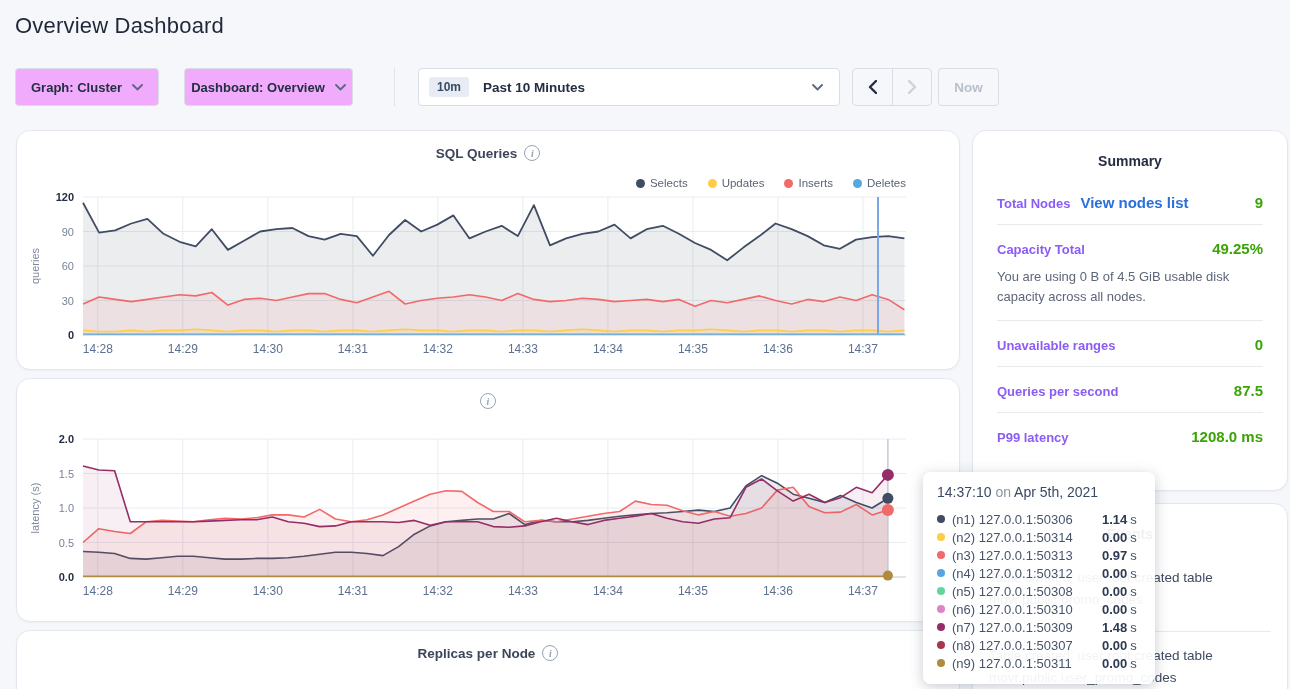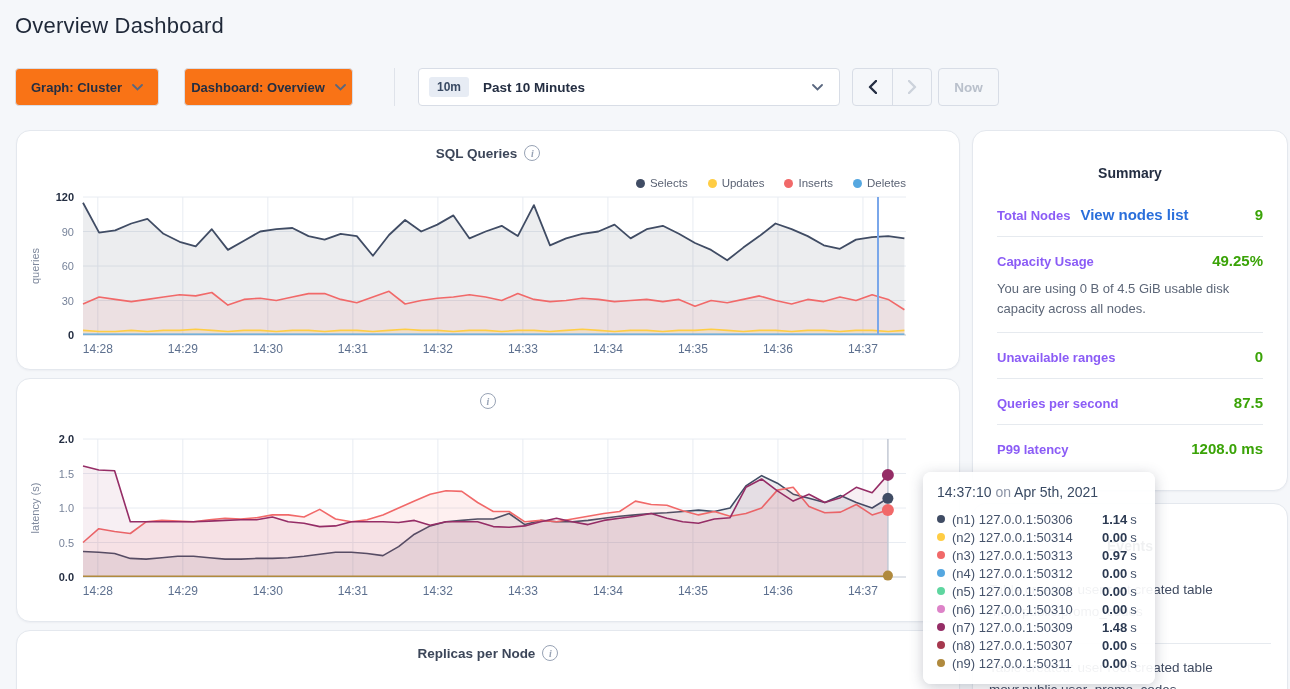--- a/index.html
+++ b/index.html
@@ -2,21 +2,21 @@
 <html><head>
 <meta charset="utf-8">
 <style>
   * { box-sizing: border-box; margin: 0; padding: 0; }
   html,body { background:#f5f7fa; font-family:"Liberation Sans", sans-serif; }
   #page { position:relative; width:1290px; height:689px; overflow:hidden; background:#f5f7fa; }
 
   .page-title { position:absolute; left:15px; top:13px; font-size:22px; font-weight:500; color:#1f2838; letter-spacing:.2px; }
 
   
-  .ctl { position:absolute; top:68px; height:38px; background:#f97316; border:1px solid #d8dde6; border-radius:4px;
+  .ctl { position:absolute; top:68px; height:38px; background:#f0abfc; border:1px solid #d8dde6; border-radius:4px;
          display:flex; align-items:center; font-size:13px; font-weight:700; color:#242e42; cursor:pointer; }
   .ctl .chev { margin-left:10px; }
   #graph-dd { left:15px; width:144px; justify-content:center; }
   #dash-dd  { left:184px; width:169px; justify-content:center; }
   .vdiv { position:absolute; left:394px; top:68px; height:38px; width:1px; background:#dfe3ea; }
   #time-dd { left:418px; width:422px; padding:0 16px 0 10px; background:#fff; }
   #time-dd .badge { background:#e7ecf4; border-radius:3px; padding:3px 8px; font-size:12px; font-weight:700; color:#394a63; margin-right:14px; }
   #time-dd .lbl { font-size:13.5px; }
   #time-dd .chev { margin-left:auto; }
   .arrow-group { position:absolute; left:852px; top:68px; height:38px; display:flex; border:1px solid #d8dde6; border-radius:4px; overflow:hidden; }
@@ -40,21 +40,21 @@
              display:inline-flex; align-items:center; justify-content:center; cursor:pointer; }
   .legend { position:absolute; right:53px; top:46px; display:flex; gap:20px; }
   .legend-item { display:flex; align-items:center; gap:5px; font-size:11.5px; color:#5b6374; cursor:pointer; }
   .legend-dot { width:9px; height:9px; border-radius:50%; }
   svg.chart { position:absolute; left:0; }
   #sql-card svg.chart { top:56px; }
   #latency-card svg.chart { top:50px; }
 
   
   #summary-card { padding:0 24px; }
-  .panel-header { text-align:center; font-size:14px; font-weight:700; color:#242e42; margin-top:34px; }
+  .panel-header { text-align:center; font-size:14px; font-weight:700; color:#242e42; margin-top:22px; }
   .sum-rows { margin-top:10px; }
   .sum-row { padding:15px 0 13px; border-bottom:1px solid #e6eaef; }
   .sum-row:last-child { border-bottom:none; }
   .sum-line { display:flex; align-items:baseline; }
   .sum-label { font-size:13px; font-weight:700; color:#8b5cf6; }
   .sum-link { font-size:15px; font-weight:700; color:#2a6fdb; margin-left:10px; cursor:pointer; text-decoration:none; }
   .sum-value { margin-left:auto; font-size:15px; font-weight:700; color:#3aa307; }
   .sum-desc { margin-top:10px; font-size:13px; line-height:1.55; color:#5d6778; }
 
   
@@ -252,21 +252,21 @@
     <div class="sum-rows">
         <div class="sum-row">
           <div class="sum-line">
             <span class="sum-label">Total Nodes</span>
             <a class="sum-link">View nodes list</a>
             <span class="sum-value">9</span>
           </div>
         </div>
         <div class="sum-row">
           <div class="sum-line">
-            <span class="sum-label">Capacity Usage</span>
+            <span class="sum-label">Capacity Total</span>
             <span class="sum-value">49.25%</span>
           </div>
           <p class="sum-desc">You are using 0 B of 4.5 GiB usable disk capacity across all nodes.</p>
         </div>
         <div class="sum-row">
           <div class="sum-line">
             <span class="sum-label">Unavailable ranges</span>
             <span class="sum-value">0</span>
           </div>
         </div>

